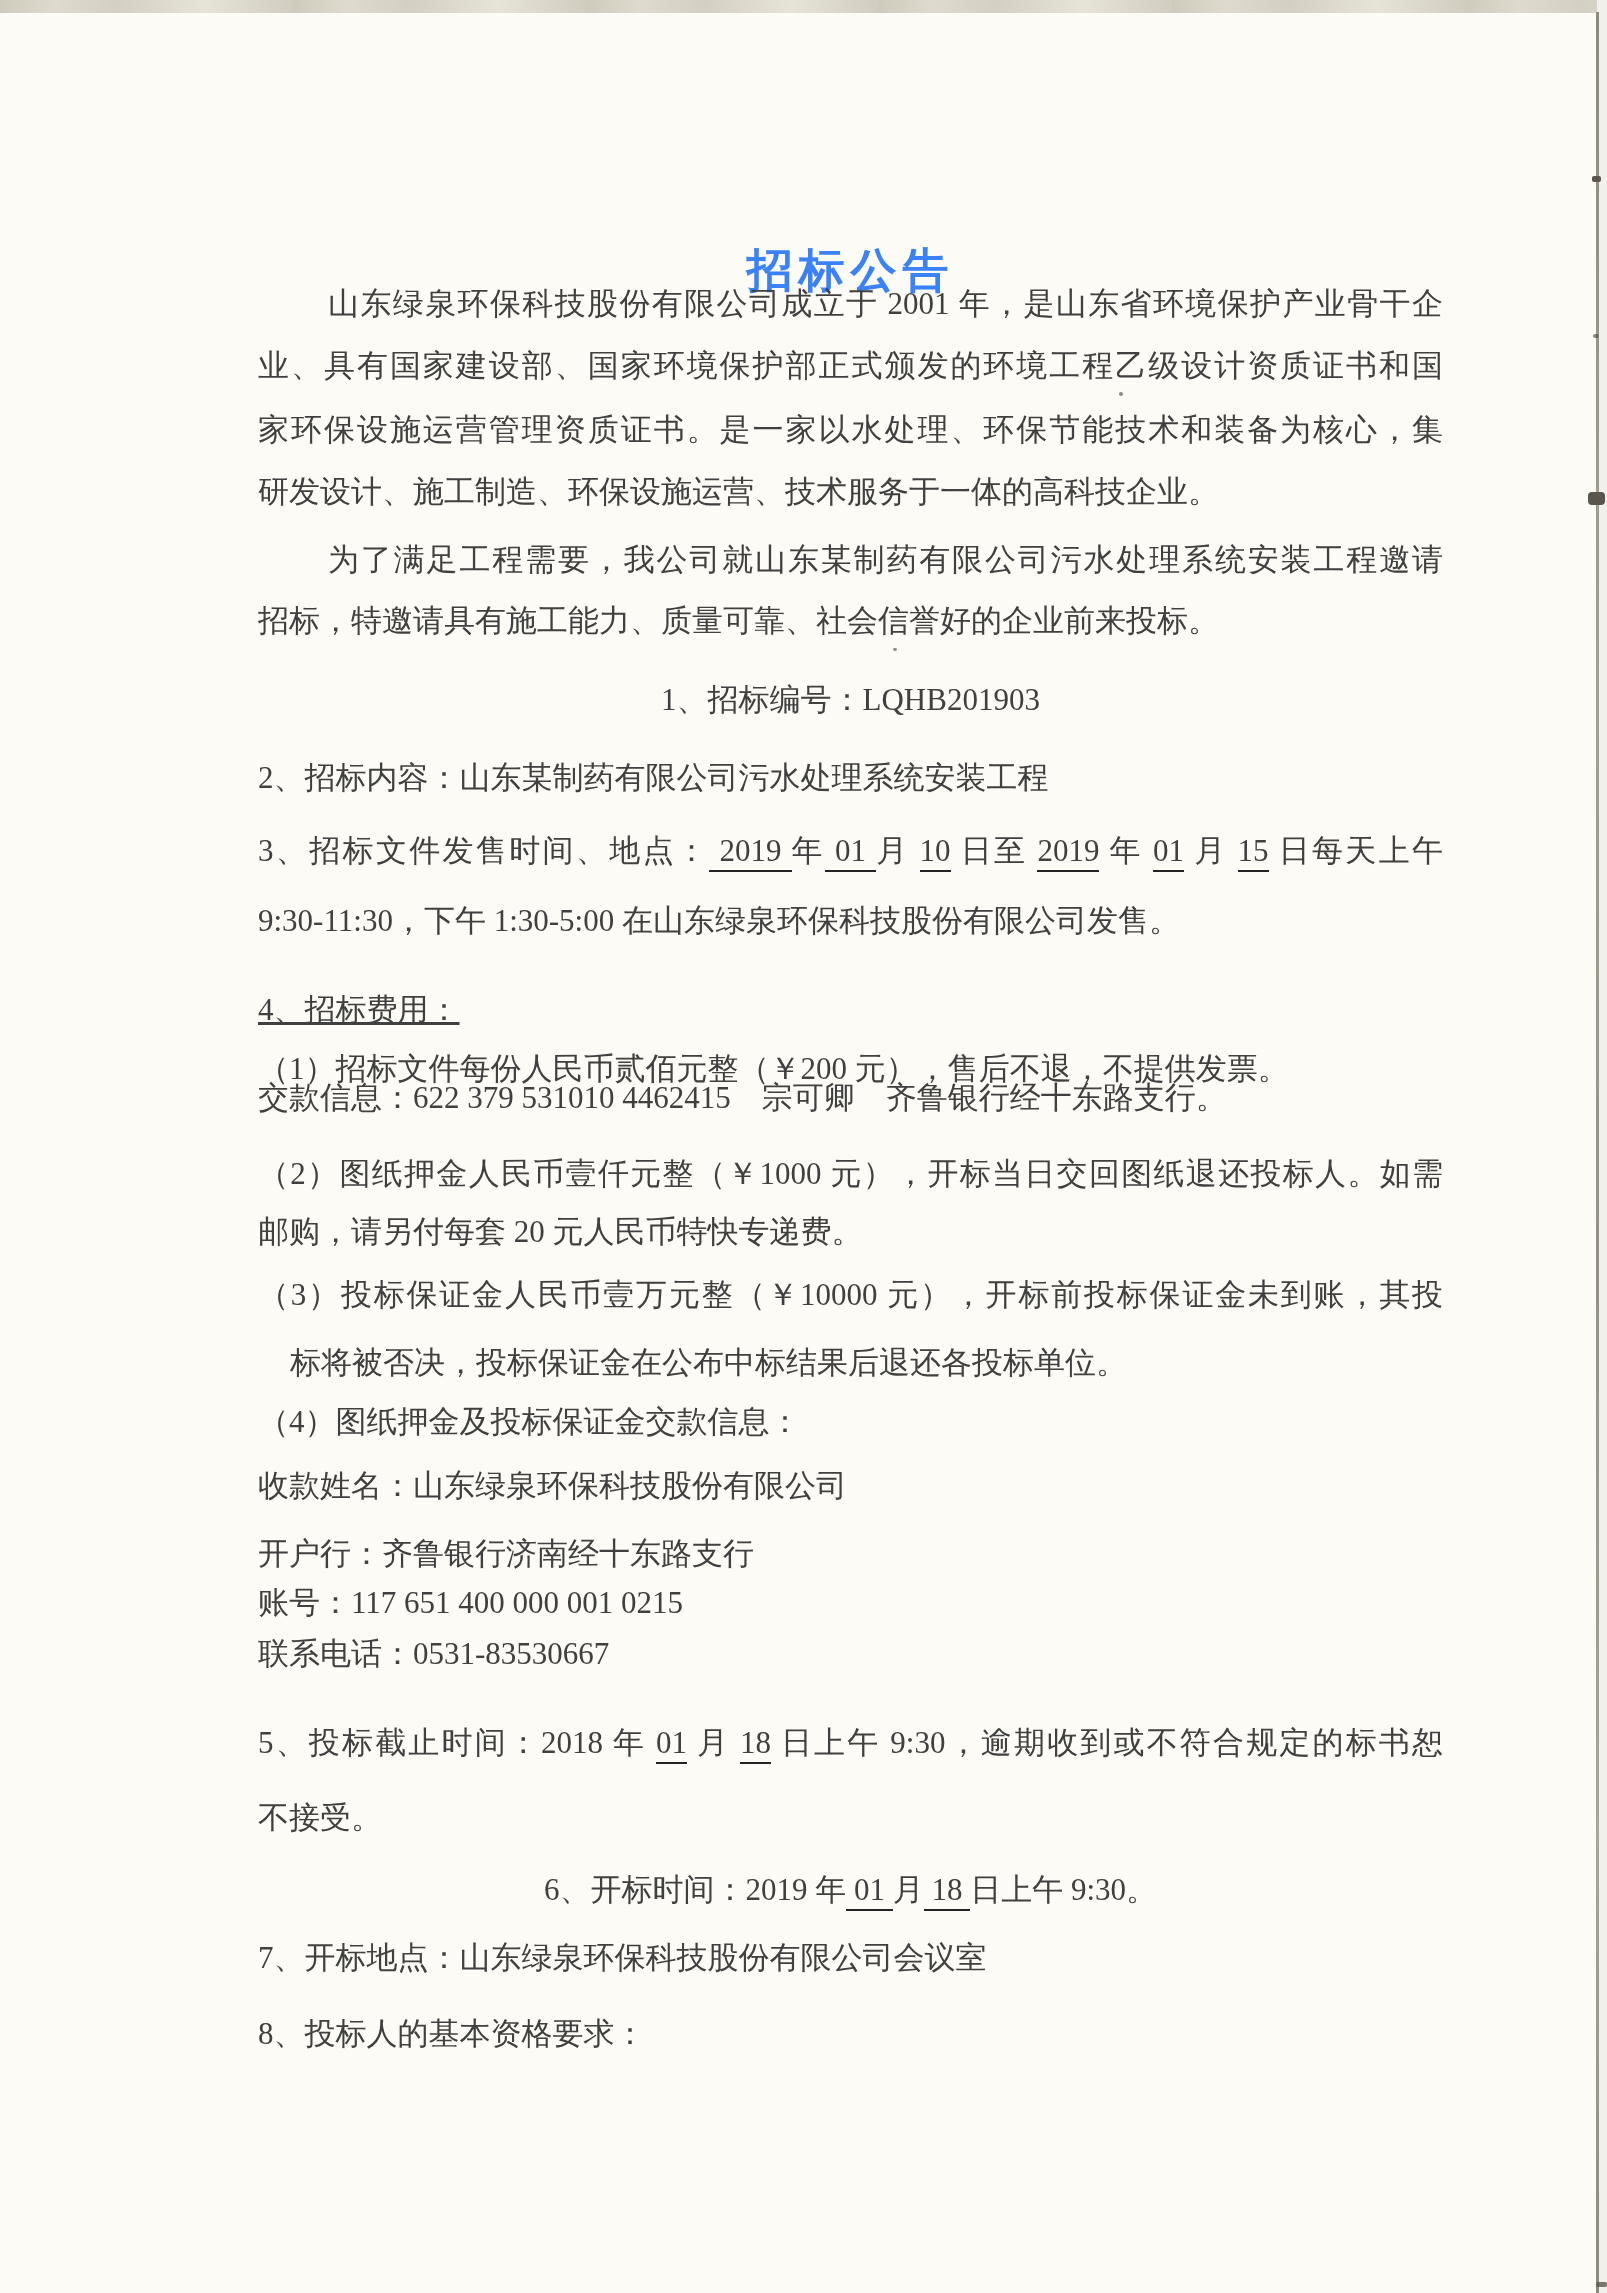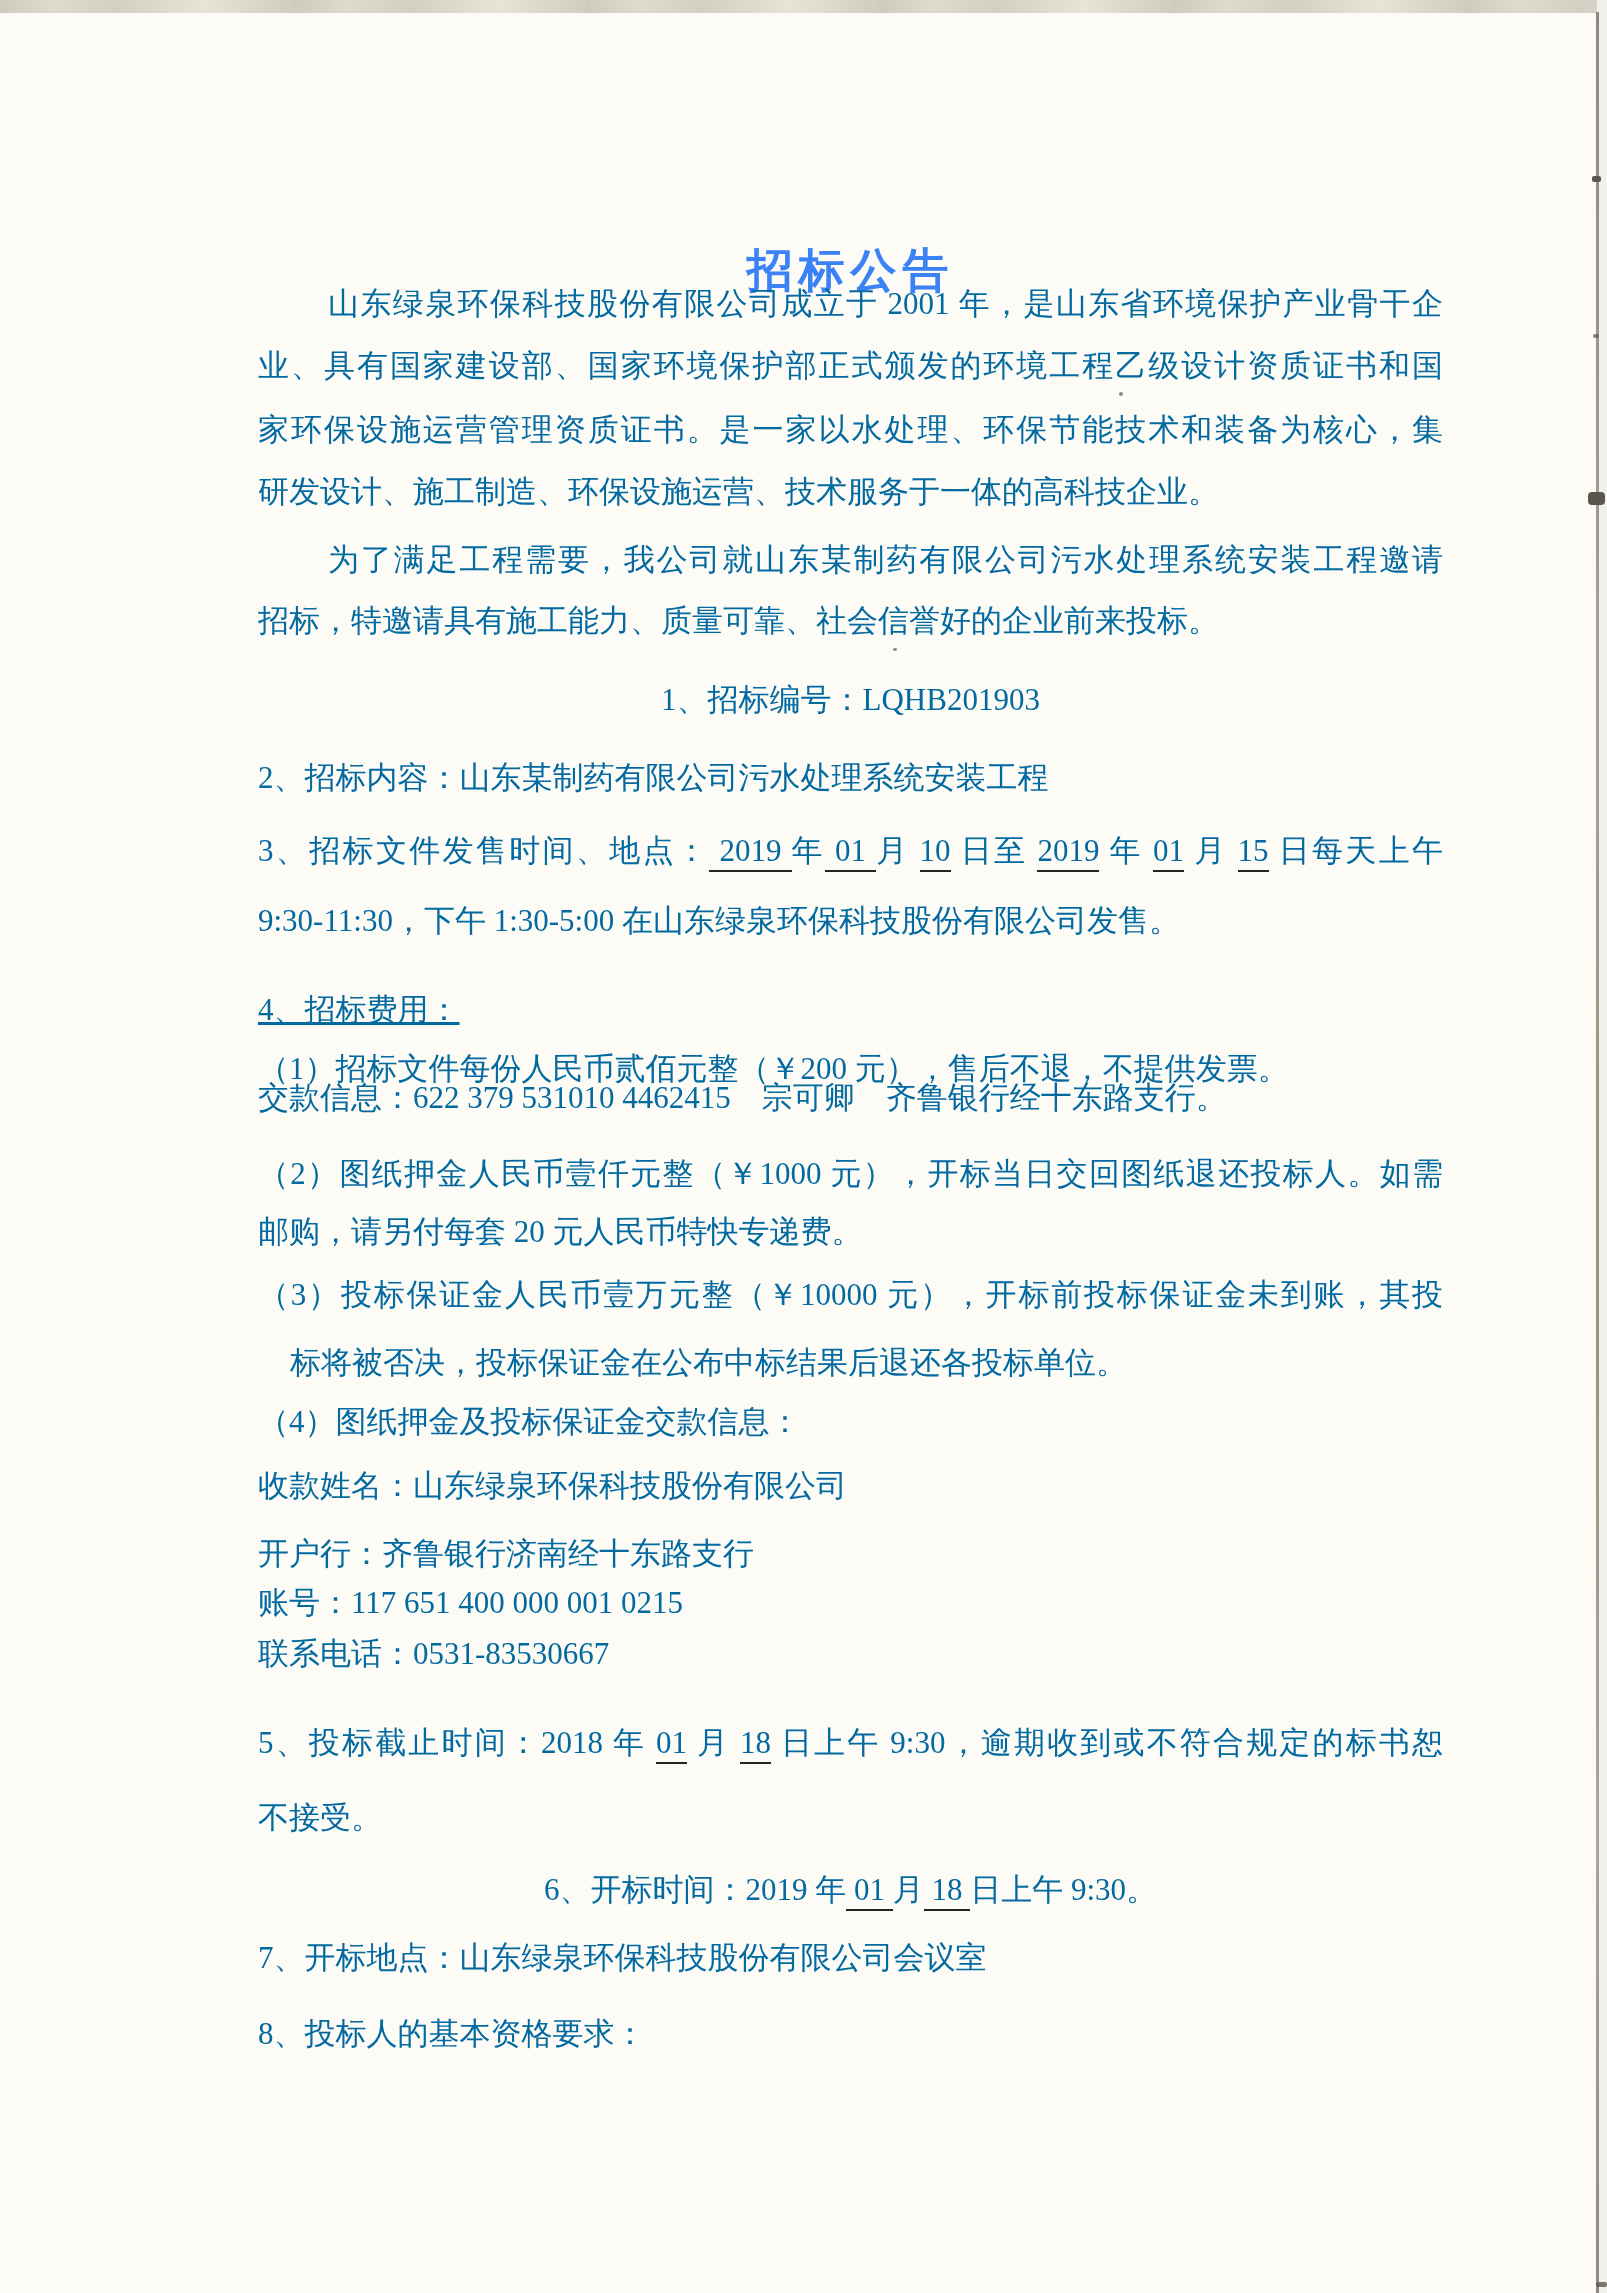--- a/index.html
+++ b/index.html
@@ -49,21 +49,21 @@
     letter-spacing:5.9px;
     color:#3b82f6;
   }
   .line{
     position:absolute;
     left:258px;
     width:1185px;
     font-size:31px;
     line-height:49px;
     text-align:left;
-    color:#0369a1;
+    color:#404040;
   }
   .line.full{
     text-align:justify;
     text-align-last:justify;
   }
   .line.indent{
     text-indent:70px;
   }
   .u{
     border-bottom:2.9px solid #232326;

